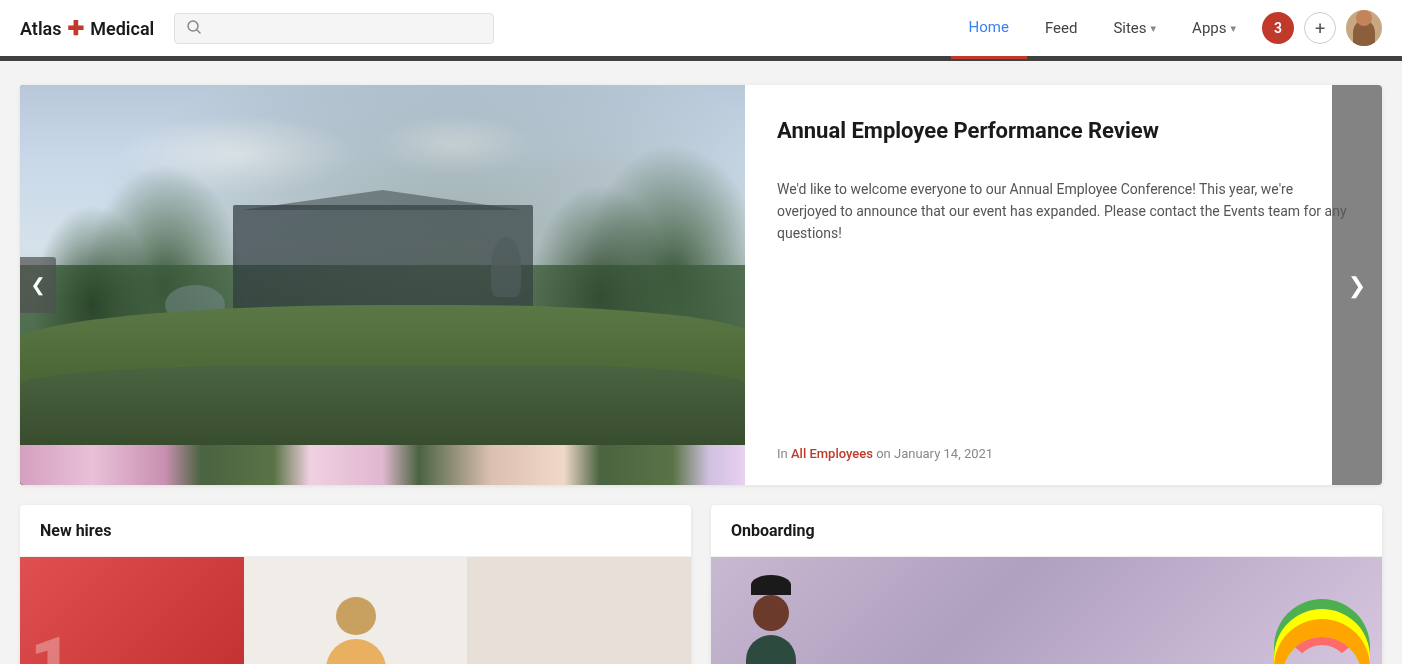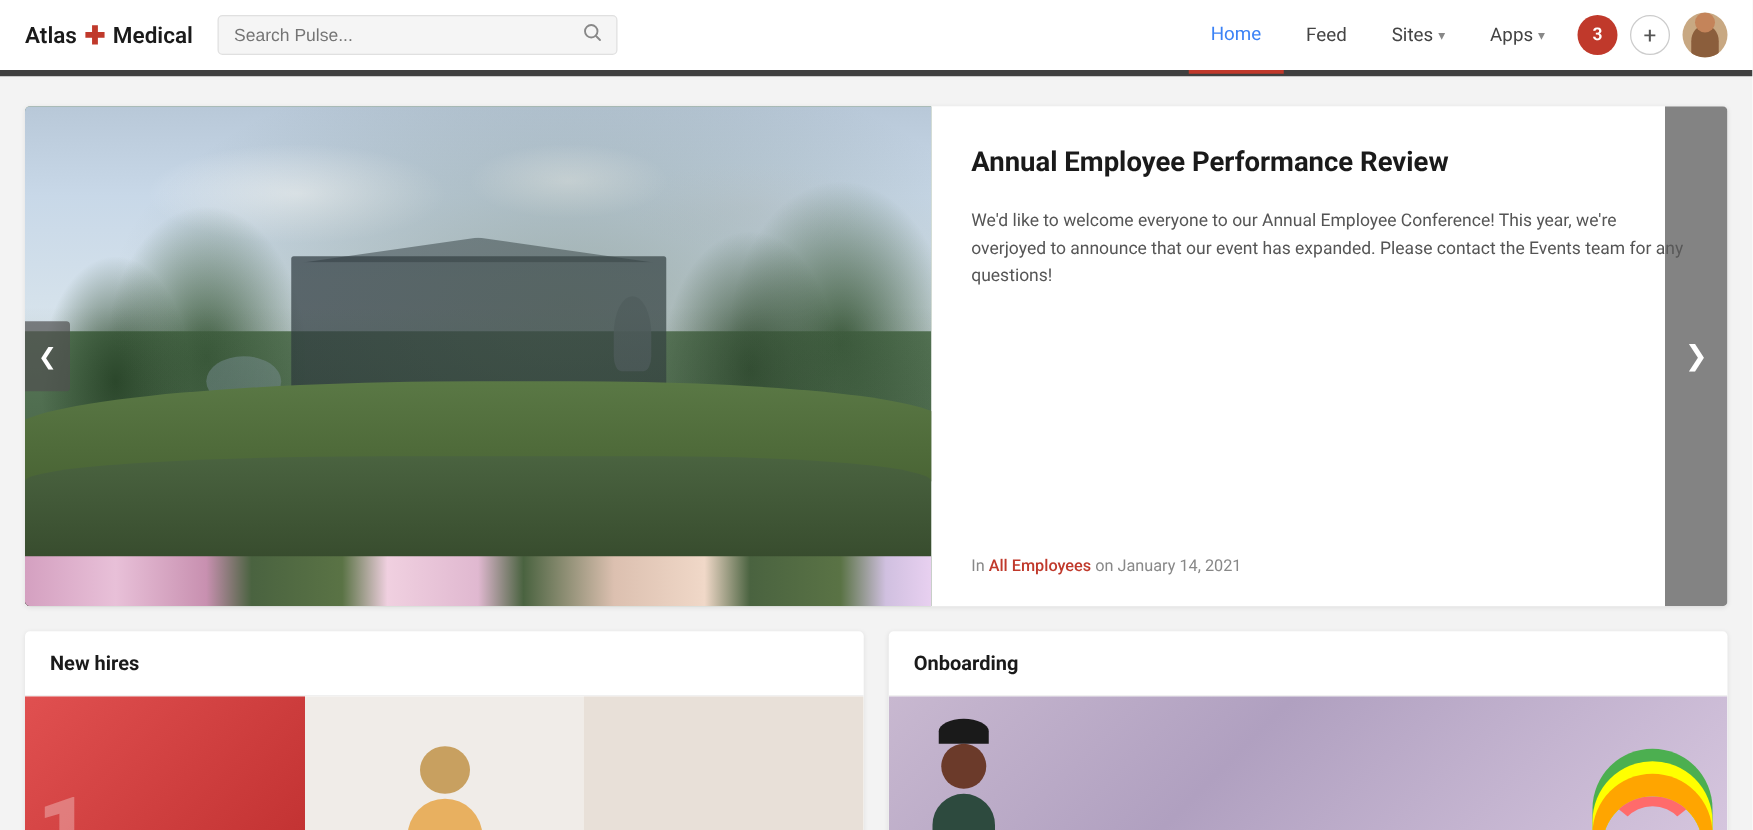--- a/index.html
+++ b/index.html
@@ -305,21 +305,21 @@
     .hero-content {
       flex: 1;
       padding: 32px 32px 24px;
       display: flex;
       flex-direction: column;
     }
     .hero-title {
       font-size: 22px;
       font-weight: 700;
       color: #1a1a1a;
-      margin-bottom: 20px;
+      margin-bottom: 32px;
       line-height: 1.3;
     }
     .hero-body {
       font-size: 14px;
       color: #555;
       line-height: 1.6;
       flex: 1;
     }
     .hero-meta {
       margin-top: 20px;
@@ -474,21 +474,20 @@
 <body>
 
 <header class="header">
   <div class="logo">
     <span>Atlas</span>
     <span class="logo-cross">✚</span>
     <span>Medical</span>
   </div>
 
   <div class="search-bar">
-    <input type="text" placeholder="Search Pulse..." style="">
     <span class="search-icon-svg">
       <svg width="14" height="14" viewBox="0 0 14 14" fill="none">
         <circle cx="6" cy="6" r="5" stroke="#888" stroke-width="1.5"></circle>
         <line x1="10" y1="10" x2="13" y2="13" stroke="#888" stroke-width="1.5" stroke-linecap="round"></line>
       </svg>
     </span>
   </div>
 
   <nav class="nav">
     <a class="nav-item active">

